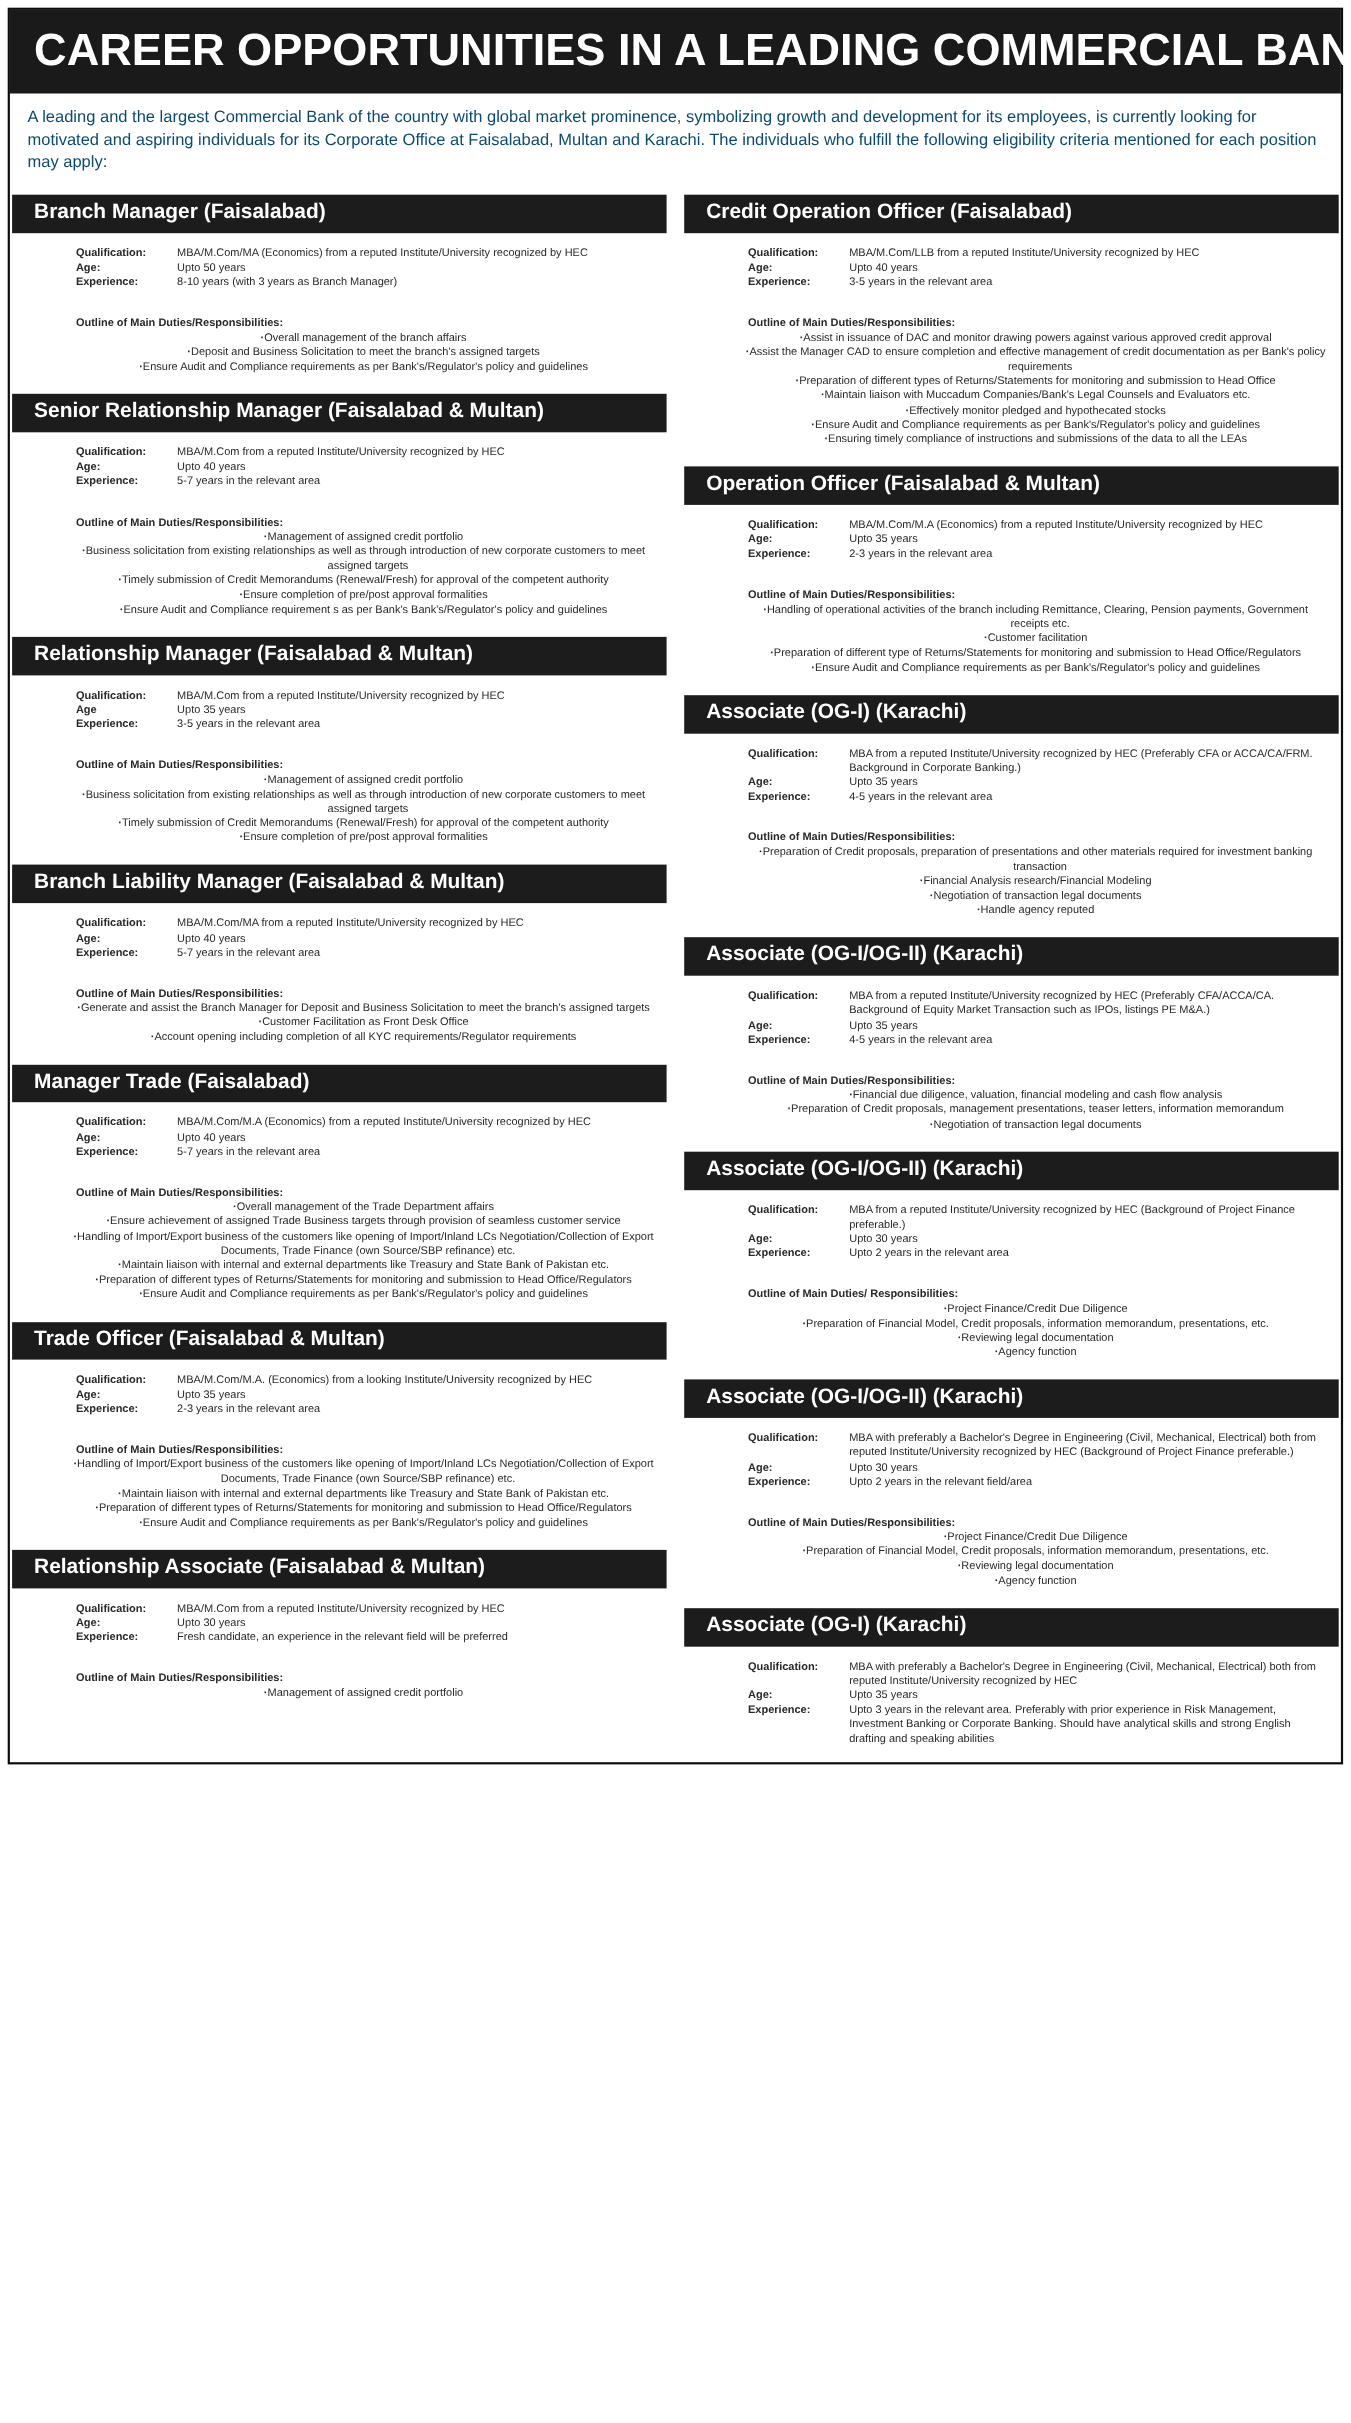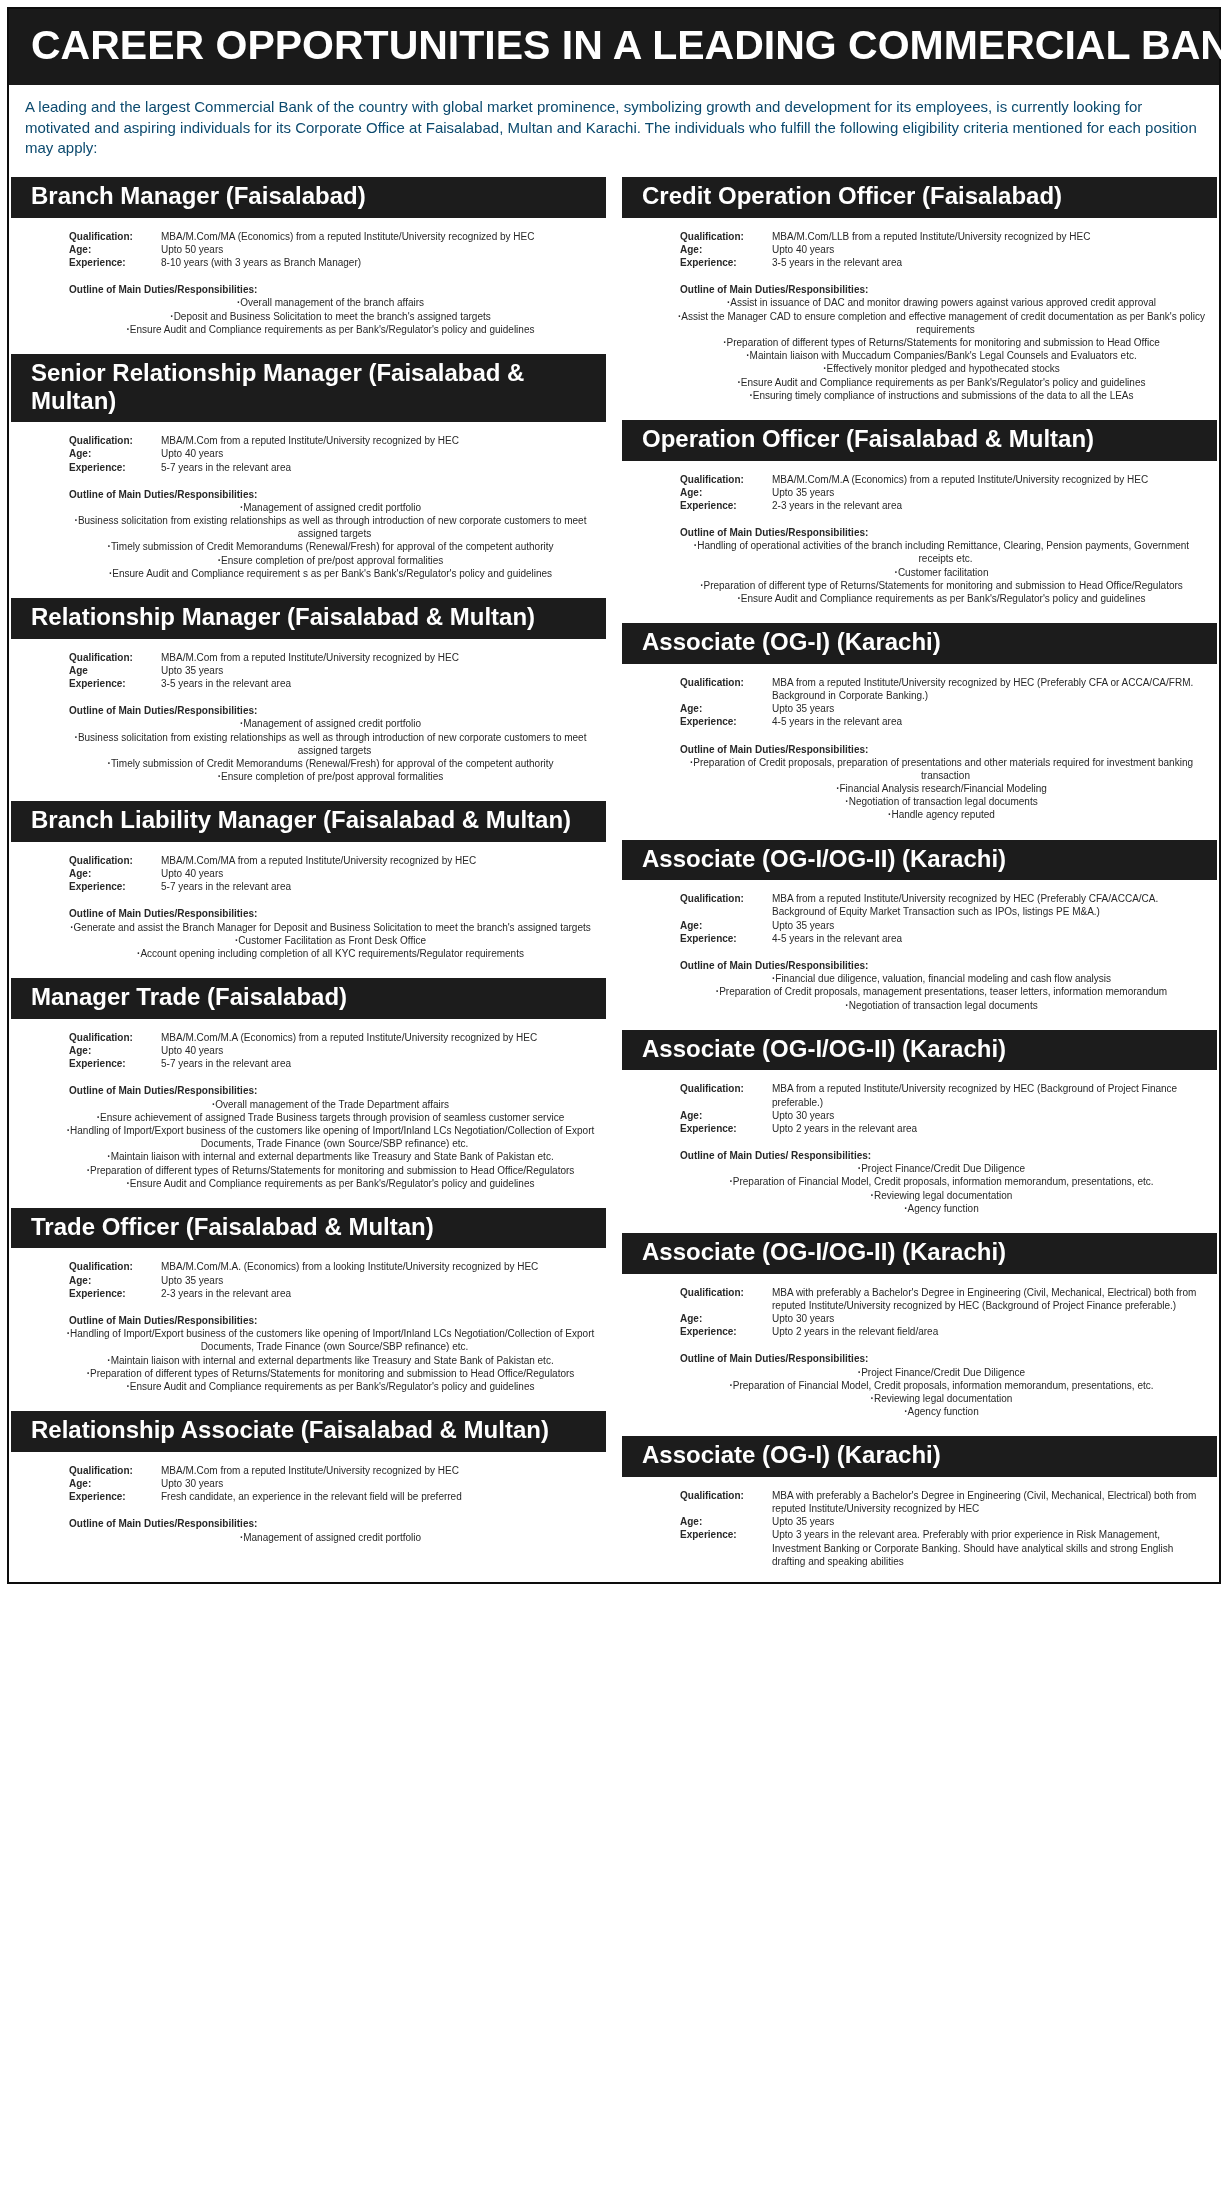--- a/index.html
+++ b/index.html
@@ -35,36 +35,36 @@
   .columns {
     display: flex;
     gap: 16px;
     padding: 0 2px;
     align-items: flex-start;
   }
   .col { flex: 1 1 0; min-width: 0; }
   .job-bar {
     background: #1c1c1c;
     color: #ffffff;
-    font-size: 24px;
+    font-size: 19px;
     font-weight: bold;
     padding: 5px 10px 8px 20px;
     margin: 14px 0 10px 0;
     line-height: 1.15;
   }
   .job:first-child .job-bar { margin-top: 12px; }
   .job-body {
     padding: 2px 10px 4px 58px;
     font-size: 10px;
     line-height: 1.32;
   }
   .spec { display: flex; margin: 0; }
   .spec-label { width: 92px; flex: 0 0 92px; font-weight: bold; }
   .spec-value { flex: 1 1 auto; }
-  .duties-heading { font-weight: bold; margin-top: 14px; }
+  .duties-heading { font-weight: bold; margin-top: 24px; }
   ul.duties { list-style: none; margin: 0 0 0 -8px; text-align: center; }
   ul.duties li { padding-left: 12px; text-indent: -8px; }
   ul.duties li::before { content: "\00B7 "; font-weight: bold; }
 </style>
 </head>
 <body>
 
 <div class="page">
 
   <header class="masthead">

